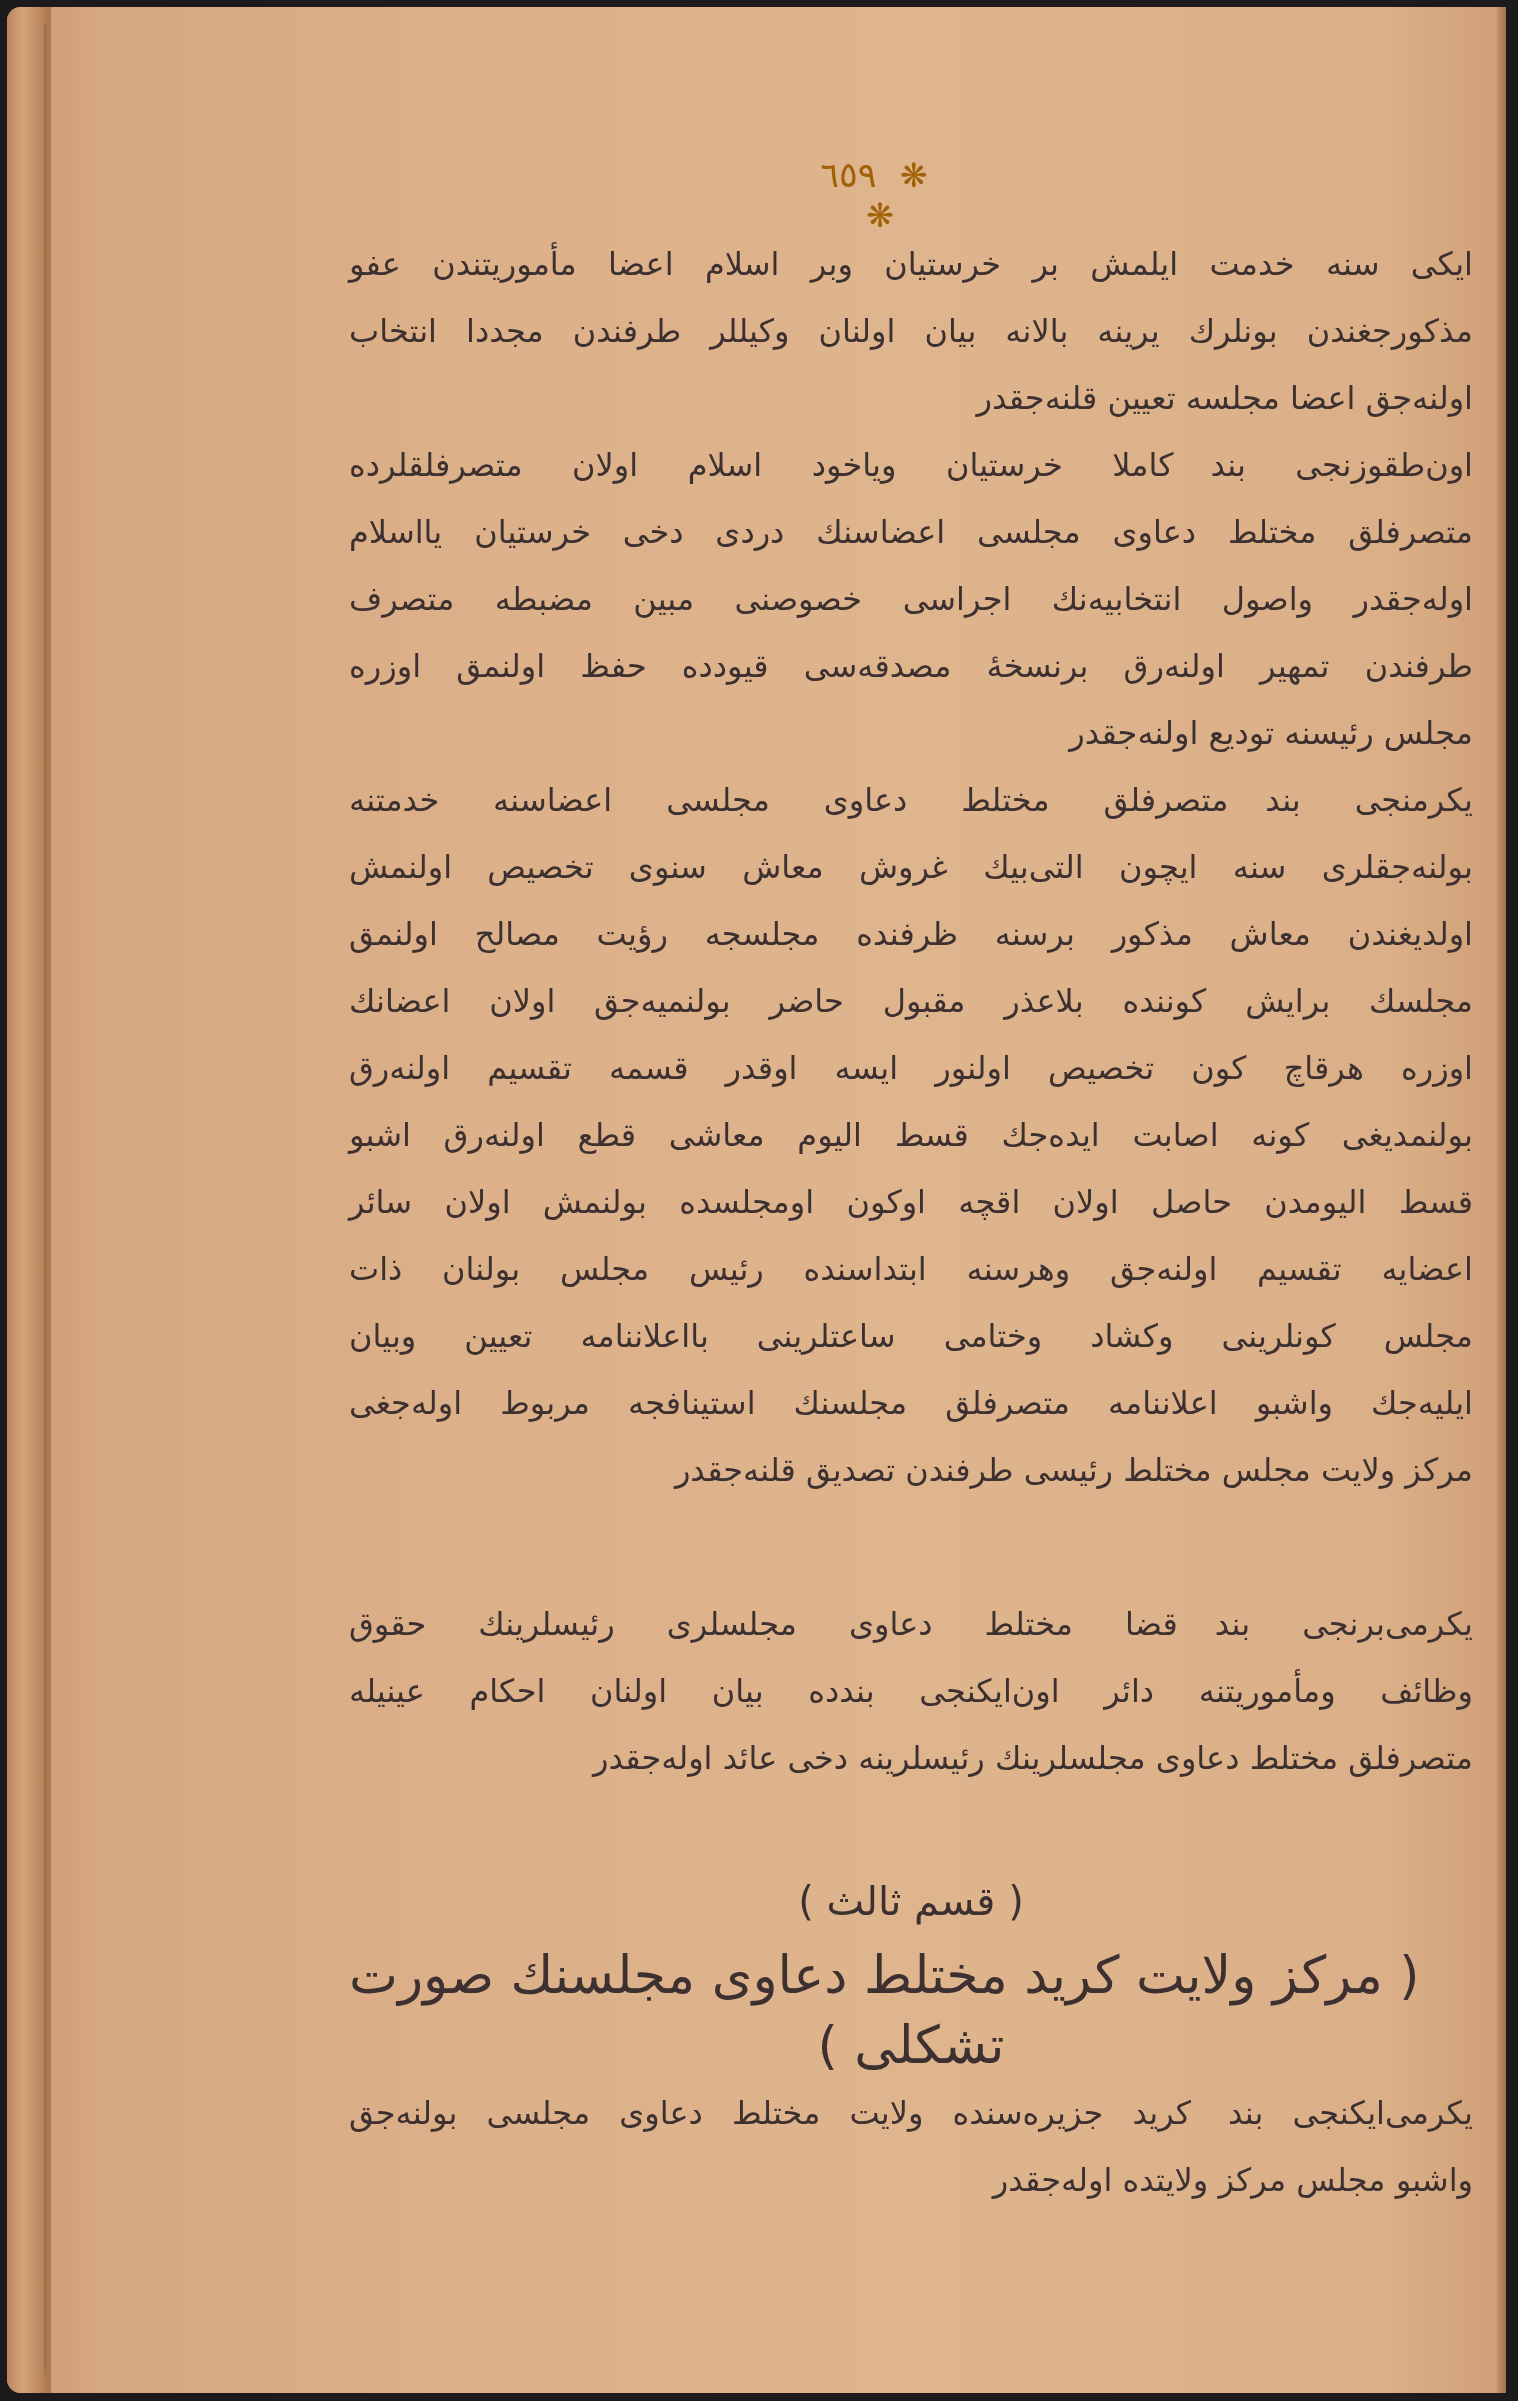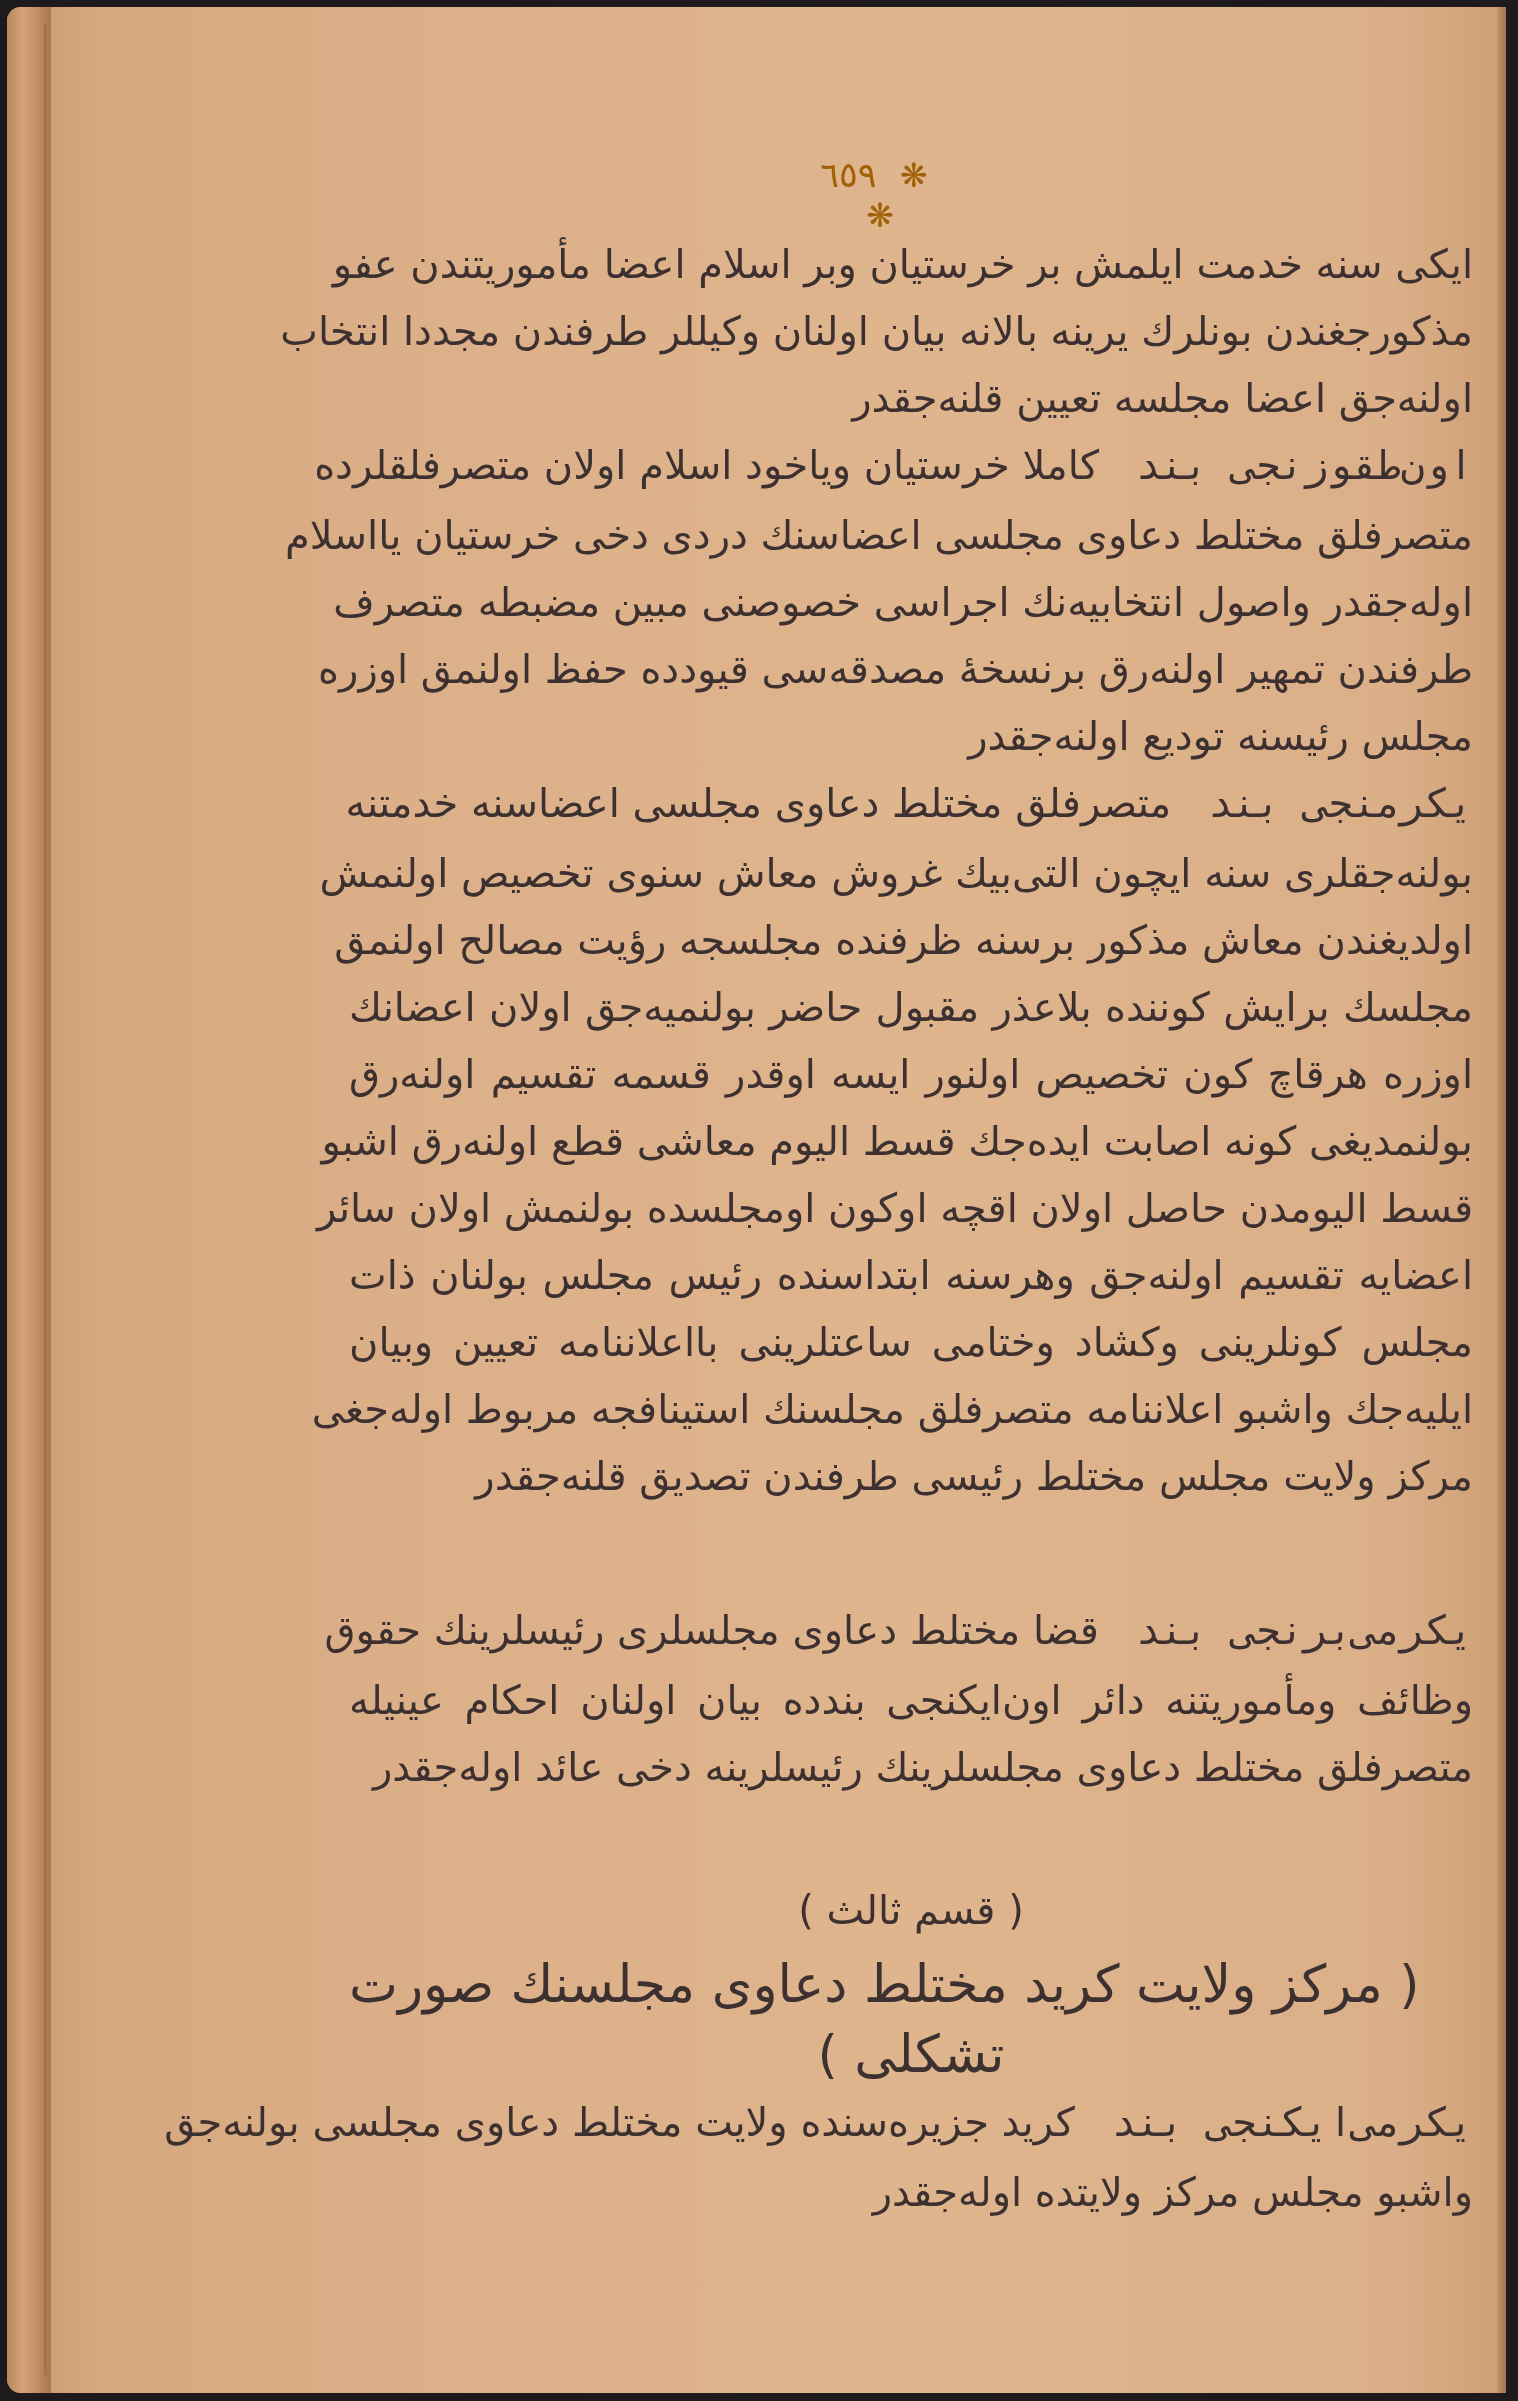--- a/index.html
+++ b/index.html
@@ -24,27 +24,27 @@
     .content {
       position: absolute; left: 349px; top: 148px; width: 1124px;
       direction: rtl; color: #3d3030;
       font-family: "DejaVu Sans", sans-serif;
     }
     .page-number {
       position: absolute; left: 793px; top: 155px; width: 174px; text-align: center;
       font-size: 35px; color: #a16207; direction: rtl;
     }
     .orn { font-size: 33px; margin: 0 12.2px; }
-    .line { font-size: 40px; line-height: 67px; white-space: nowrap; text-align: justify; text-align-last: justify; }
+    .line { font-size: 32px; line-height: 67px; white-space: nowrap; text-align: justify; text-align-last: justify; }
     .line.last { text-align-last: right; }
     .gap { height: 139px; }
     .center { text-align: left; text-align-last: center; }
     .heading1 { font-size: 40px; line-height: 78px; margin-top: 8.7px; }
     .heading2 { font-size: 52px; line-height: 70px; }
-    .label { margin-left: 37px; font-family: Liberation Mono, monospace; }
+    .label { margin-left: 37px; }
   </style>
 </head>
 <body>
 
 <div class="page">
   <div class="spine">
       <div class="spine-line"></div>
     </div>
   <div class="right-edge"></div>
 </div>

